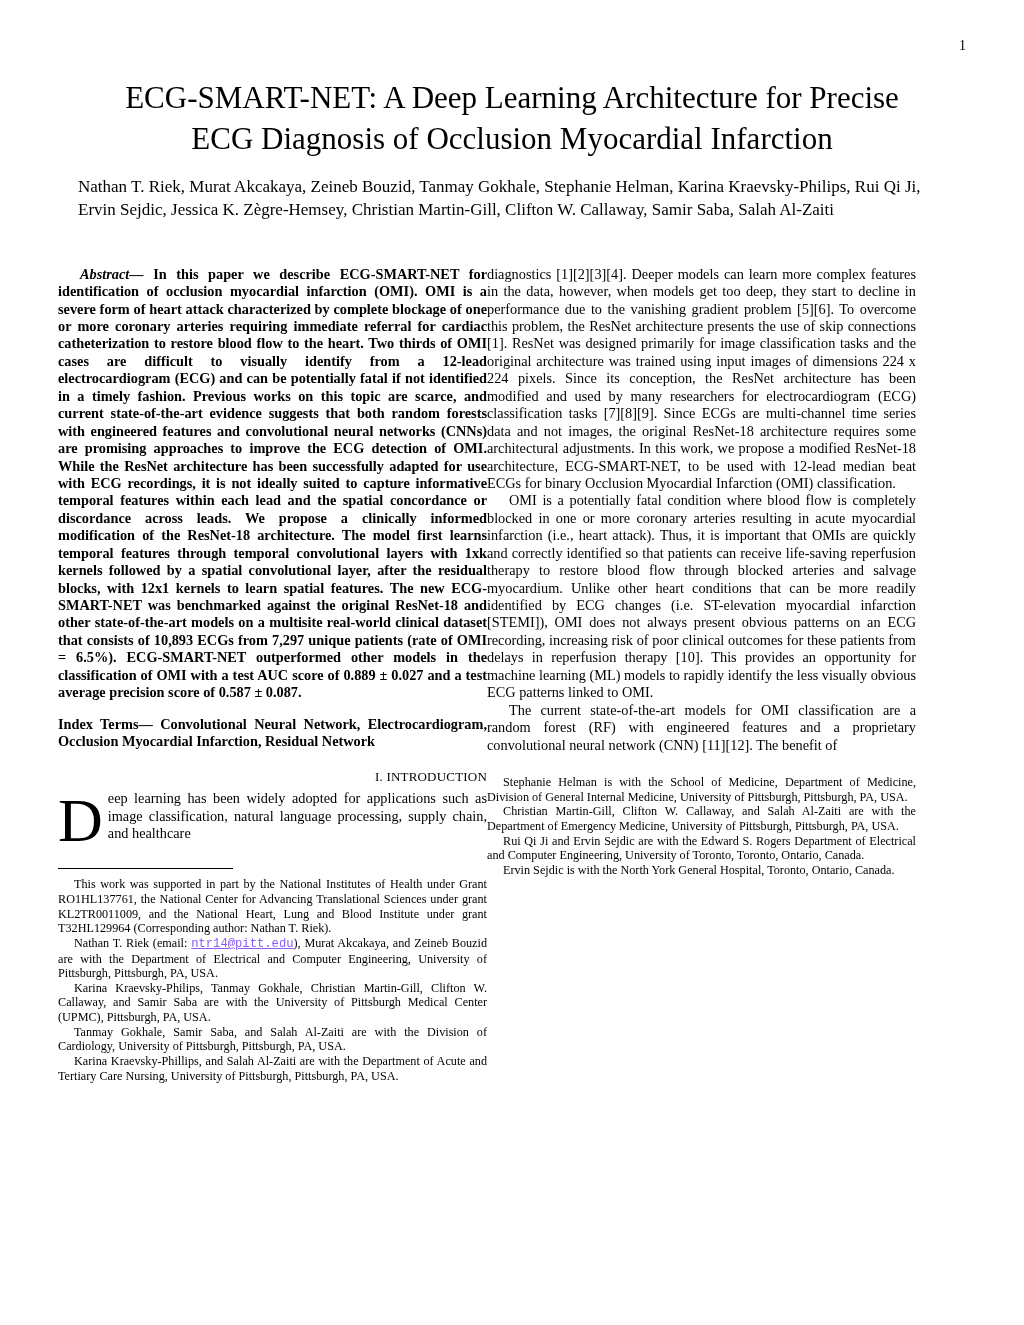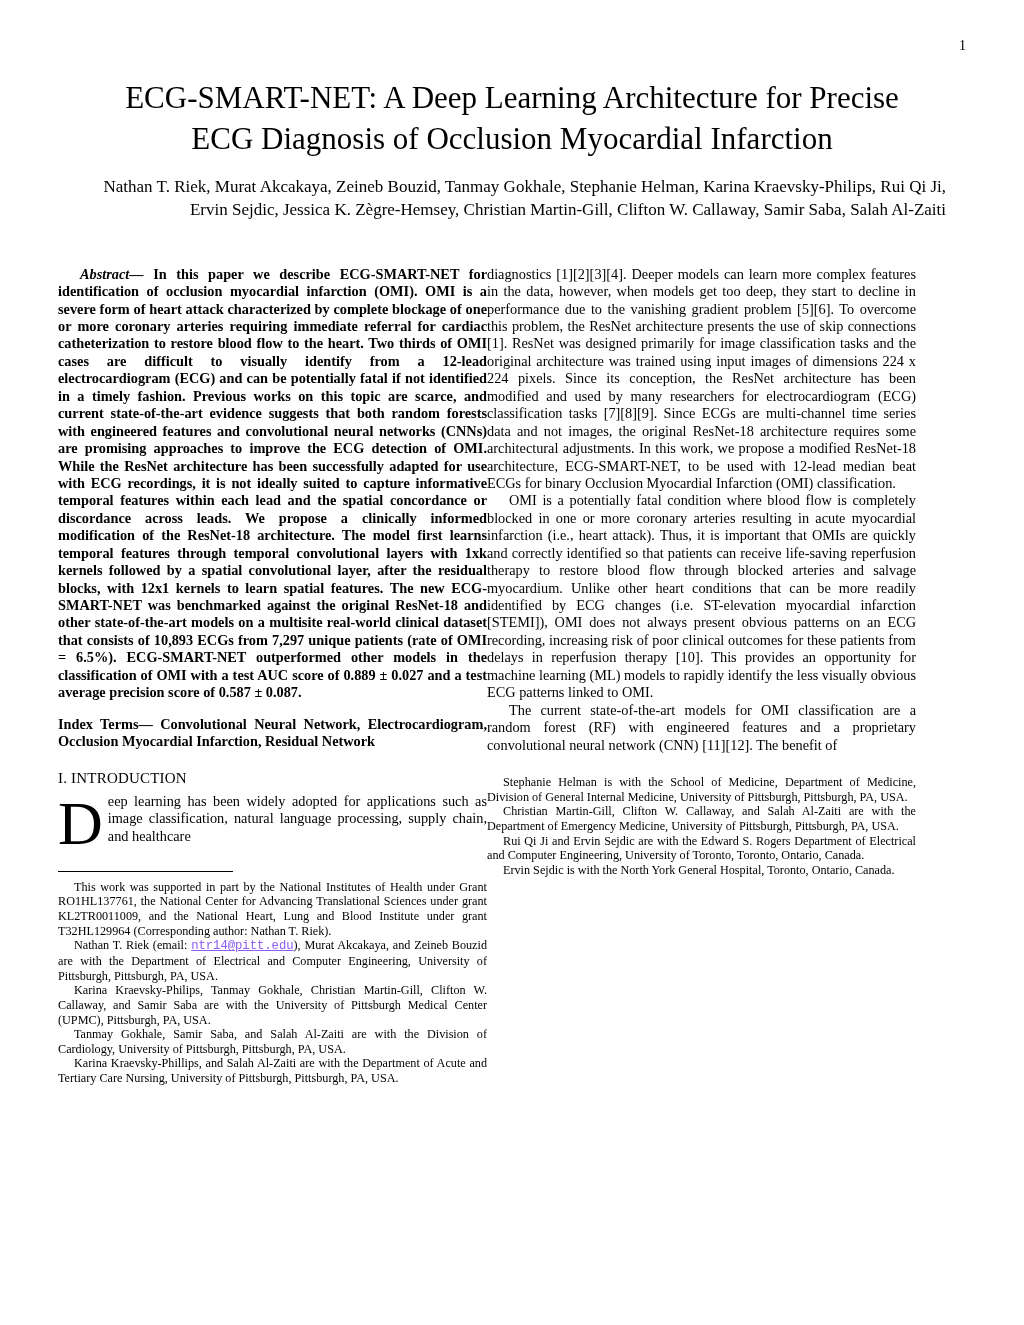--- a/index.html
+++ b/index.html
@@ -33,21 +33,21 @@
     font-size: 31px;
     line-height: 1.32;
     font-weight: normal;
     margin: 16px 40px;
     font-family: "Liberation Serif", serif;
   }
   .authors {
     font-size: 17px;
     line-height: 1.35;
     margin: 10px 20px 0 20px;
-    text-align: right;
+    text-align: left;
   }
   .columns {
     margin-top: 44px;
     display: flex;
     align-items: flex-start;
   }
   .col {
     width: 429px;
     text-align: justify;
     font-size: 14.3px;
@@ -64,23 +64,23 @@
   }
   .index-terms {
     font-weight: bold;
     margin-top: 14px;
     text-align: justify;
   }
   .index-terms .lead {
     font-weight: bold;
   }
   .section-head {
-    text-align: left;
+    text-align: right;
     margin: 18px 0 6px 0;
-    font-size: 15px;
+    font-size: 13px;
     font-variant: small-caps;
     letter-spacing: 0.2px;
   }
   .body-par {
     text-indent: 22px;
     margin: 0;
     text-align: justify;
   }
   .body-par.first {
     text-indent: 0;

